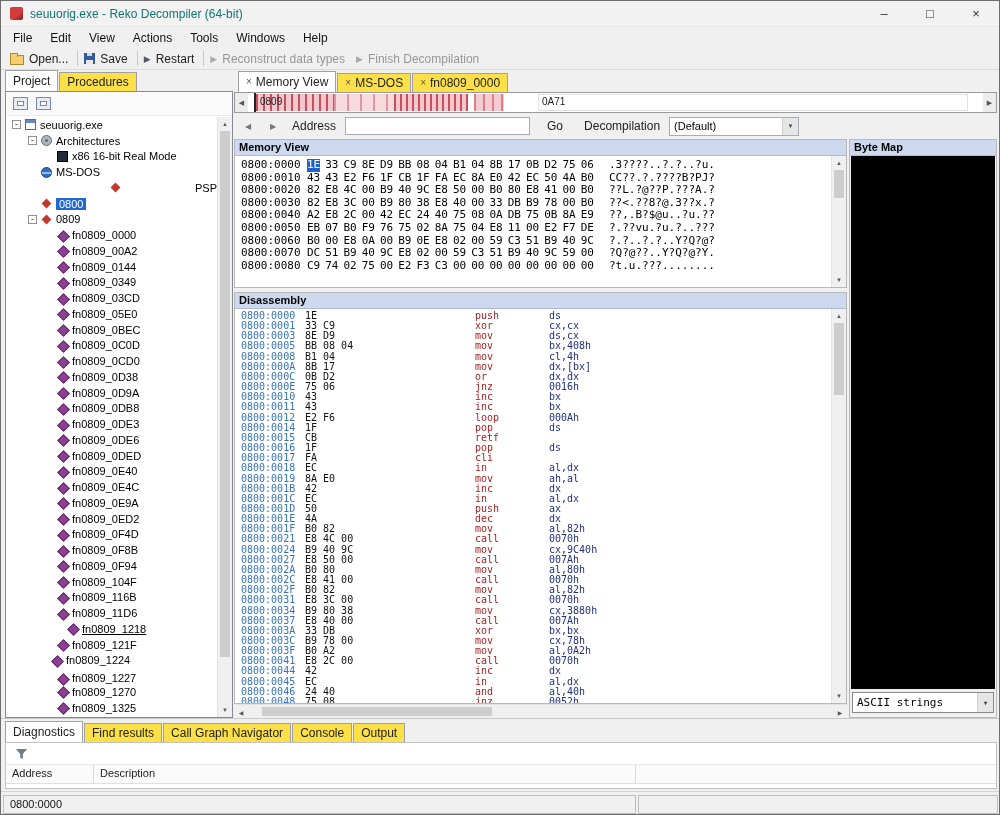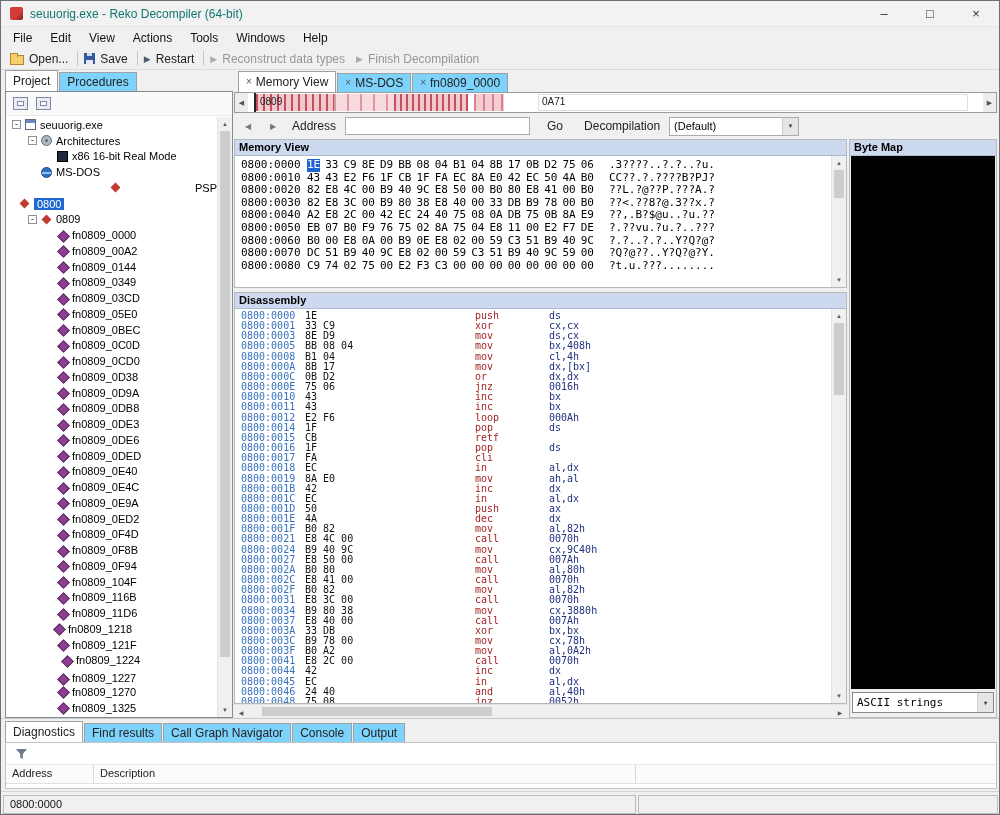--- a/index.html
+++ b/index.html
@@ -23,21 +23,21 @@
 .tb-glyph{font-size:9px;color:#4e5b6e;}
 .tb-btn.disabled .tb-glyph{color:#ababab;}
 .ic-folder{width:14px;height:10px;background:#f7cf6e;border:1px solid #b08a28;position:relative;margin-top:2px;flex:none;}
 .ic-folder::before{content:"";position:absolute;left:-1px;top:-3px;width:6px;height:3px;background:#f7cf6e;border:1px solid #b08a28;border-bottom:none;}
 .ic-save{width:11px;height:11px;background:#33589e;position:relative;flex:none;}
 .ic-save::before{content:"";position:absolute;left:3px;top:0;width:5px;height:3px;background:#cfd8ea;}
 .ic-save::after{content:"";position:absolute;left:2px;bottom:0;width:7px;height:4px;background:#e8e8e8;}
 
 
 .tabstrip{display:flex;align-items:flex-end;height:21px;}
-.tab{display:flex;align-items:center;gap:4px;font-size:12px;color:#222;background:#7dd3fc;border:1px solid #a0a0a0;border-bottom:none;padding:2px 7px 3px 7px;margin-right:1px;height:19px;white-space:nowrap;}
+.tab{display:flex;align-items:center;gap:4px;font-size:12px;color:#222;background:#fde047;border:1px solid #a0a0a0;border-bottom:none;padding:2px 7px 3px 7px;margin-right:1px;height:19px;white-space:nowrap;}
 .tab.active{background:#fff;height:21px;}
 .tab-close{font-size:10px;color:#555;}
 
 
 #left-tabs{position:absolute;left:4px;top:70px;height:20px;}
 #left-panel{position:absolute;left:4px;top:90px;width:228px;height:627px;background:#fff;border:1px solid #848a93;}
 .panel-toolbar{height:24px;display:flex;align-items:center;gap:8px;padding-left:7px;border-bottom:1px solid #ececec;background:#fafafa;}
 .mini-ic{width:15px;height:13px;border:1px solid #7f8aa0;background:#e8edf5;position:relative;}
 .mini-ic::after{content:"";position:absolute;left:3px;top:3px;right:3px;bottom:3px;border:1px solid #7f8aa0;background:#fff;}
 #tree{position:absolute;left:0;top:25px;right:15px;bottom:0;overflow:hidden;}
@@ -210,21 +210,21 @@
         <div class="tree-row" style="padding-left: 22px;">
           <span class="exp-space"></span>
           <span class="ti os"></span>
           <span class="tree-label">MS-DOS</span>
         </div>
         <div class="tree-row" style="padding-left: 22px; justify-content: space-between;">
           <span class="exp-space"></span>
           <span class="ti segment"></span>
           <span class="tree-label">PSP</span>
         </div>
-        <div class="tree-row selected" style="">
+        <div class="tree-row selected" style="padding-left: 22px;">
           <span class="exp-space"></span>
           <span class="ti segment"></span>
           <span class="tree-label">0800</span>
         </div>
         <div class="tree-row" style="padding-left: 22px;">
           <span class="expander">-</span>
           <span class="ti segment"></span>
           <span class="tree-label">0809</span>
         </div>
         <div class="tree-row" style="padding-left: 38px;">
@@ -345,31 +345,31 @@
         <div class="tree-row" style="padding-left: 38px;">
           <span class="exp-space"></span>
           <span class="ti fn"></span>
           <span class="tree-label">fn0809_116B</span>
         </div>
         <div class="tree-row" style="padding-left: 38px;">
           <span class="exp-space"></span>
           <span class="ti fn"></span>
           <span class="tree-label">fn0809_11D6</span>
         </div>
-        <div class="tree-row" style="padding-left: 34px;">
+        <div class="tree-row" style="padding-left: 48px; text-decoration: underline;">
           <span class="exp-space"></span>
           <span class="ti fn"></span>
           <span class="tree-label">fn0809_1218</span>
         </div>
         <div class="tree-row" style="padding-left: 38px;">
           <span class="exp-space"></span>
           <span class="ti fn"></span>
           <span class="tree-label">fn0809_121F</span>
         </div>
-        <div class="tree-row" style="padding-left: 42px;">
+        <div class="tree-row" style="padding-left: 32px;">
           <span class="exp-space"></span>
           <span class="ti fn"></span>
           <span class="tree-label">fn0809_1224</span>
         </div>
         <div class="tree-row" style="padding-left: 38px; align-items: flex-end;">
           <span class="exp-space"></span>
           <span class="ti fn"></span>
           <span class="tree-label">fn0809_1227</span>
         </div>
         <div class="tree-row" style="padding-left: 38px;">

